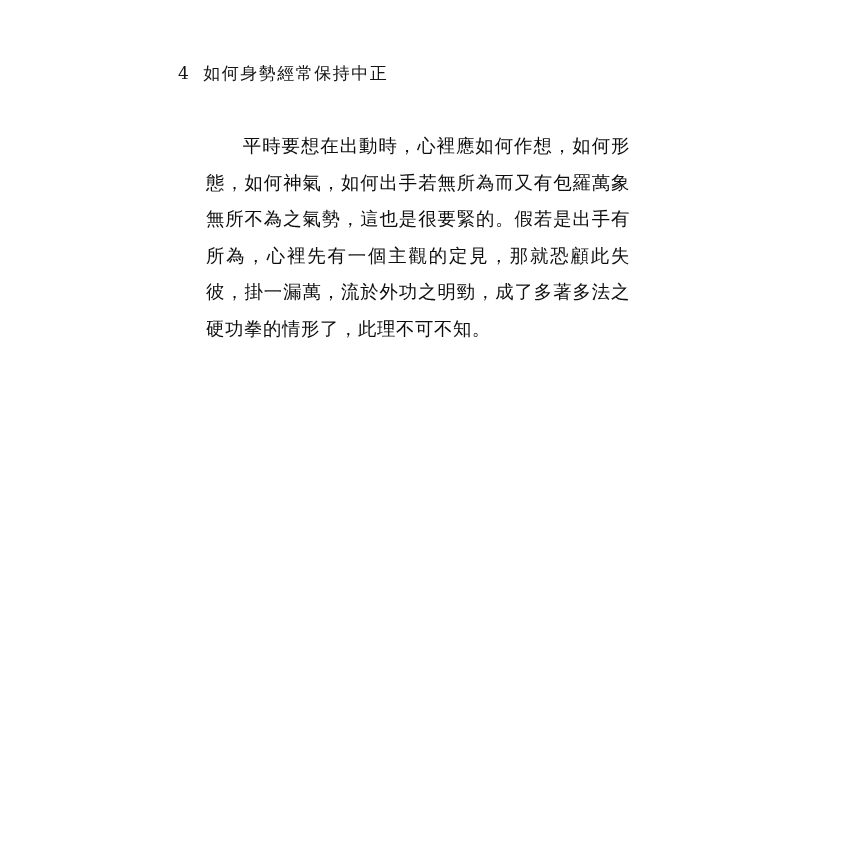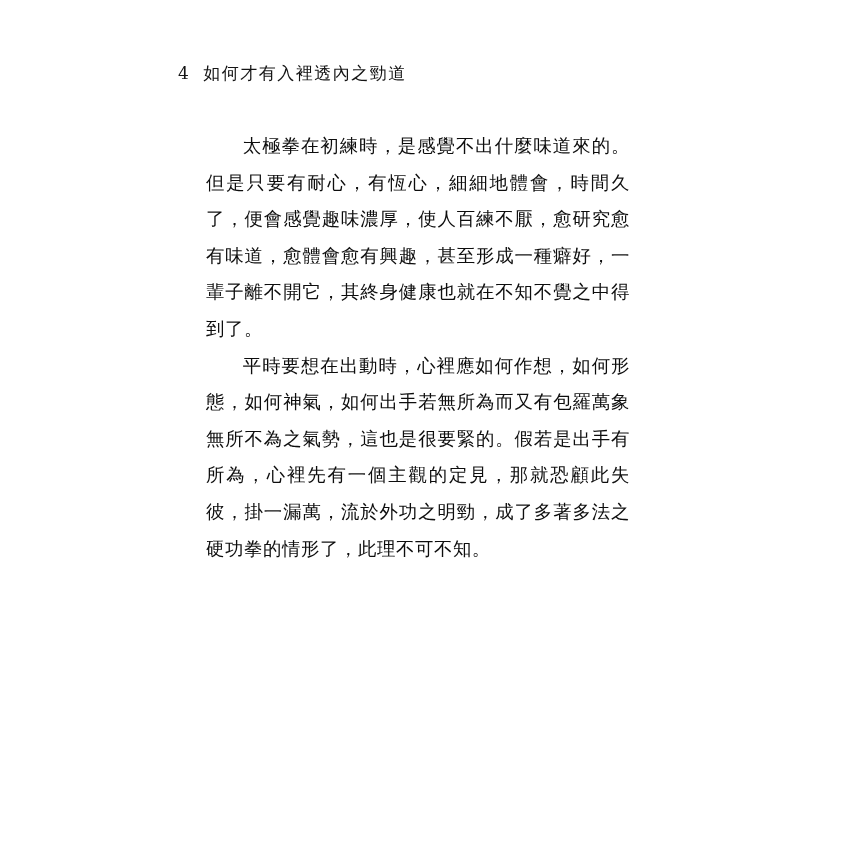--- a/index.html
+++ b/index.html
@@ -59,22 +59,21 @@
     margin-bottom: 0;
   }
 </style>
 </head>
 <body>
 
 <div class="page">
 
   <div class="header">
     <span class="folio">4</span>
-    <span class="running-title">如何才有入裡透內之勁道</span>
+    <span class="running-title">如何身勢經常保持中正</span>
   </div>
 
   <div class="body-col">
-    <p class="para">太極拳在初練時，是感覺不出什麼味道來的。但是只要有耐心，有恆心，細細地體會，時間久了，便會感覺趣味濃厚，使人百練不厭，愈研究愈有味道，愈體會愈有興趣，甚至形成一種癖好，一輩子離不開它，其終身健康也就在不知不覺之中得到了。</p>
     <p class="para">平時要想在出動時，心裡應如何作想，如何形態，如何神氣，如何出手若無所為而又有包羅萬象無所不為之氣勢，這也是很要緊的。假若是出手有所為，心裡先有一個主觀的定見，那就恐顧此失彼，掛一漏萬，流於外功之明勁，成了多著多法之硬功拳的情形了，此理不可不知。</p>
 
   </div>
 
 </div>
 
 </body></html>

